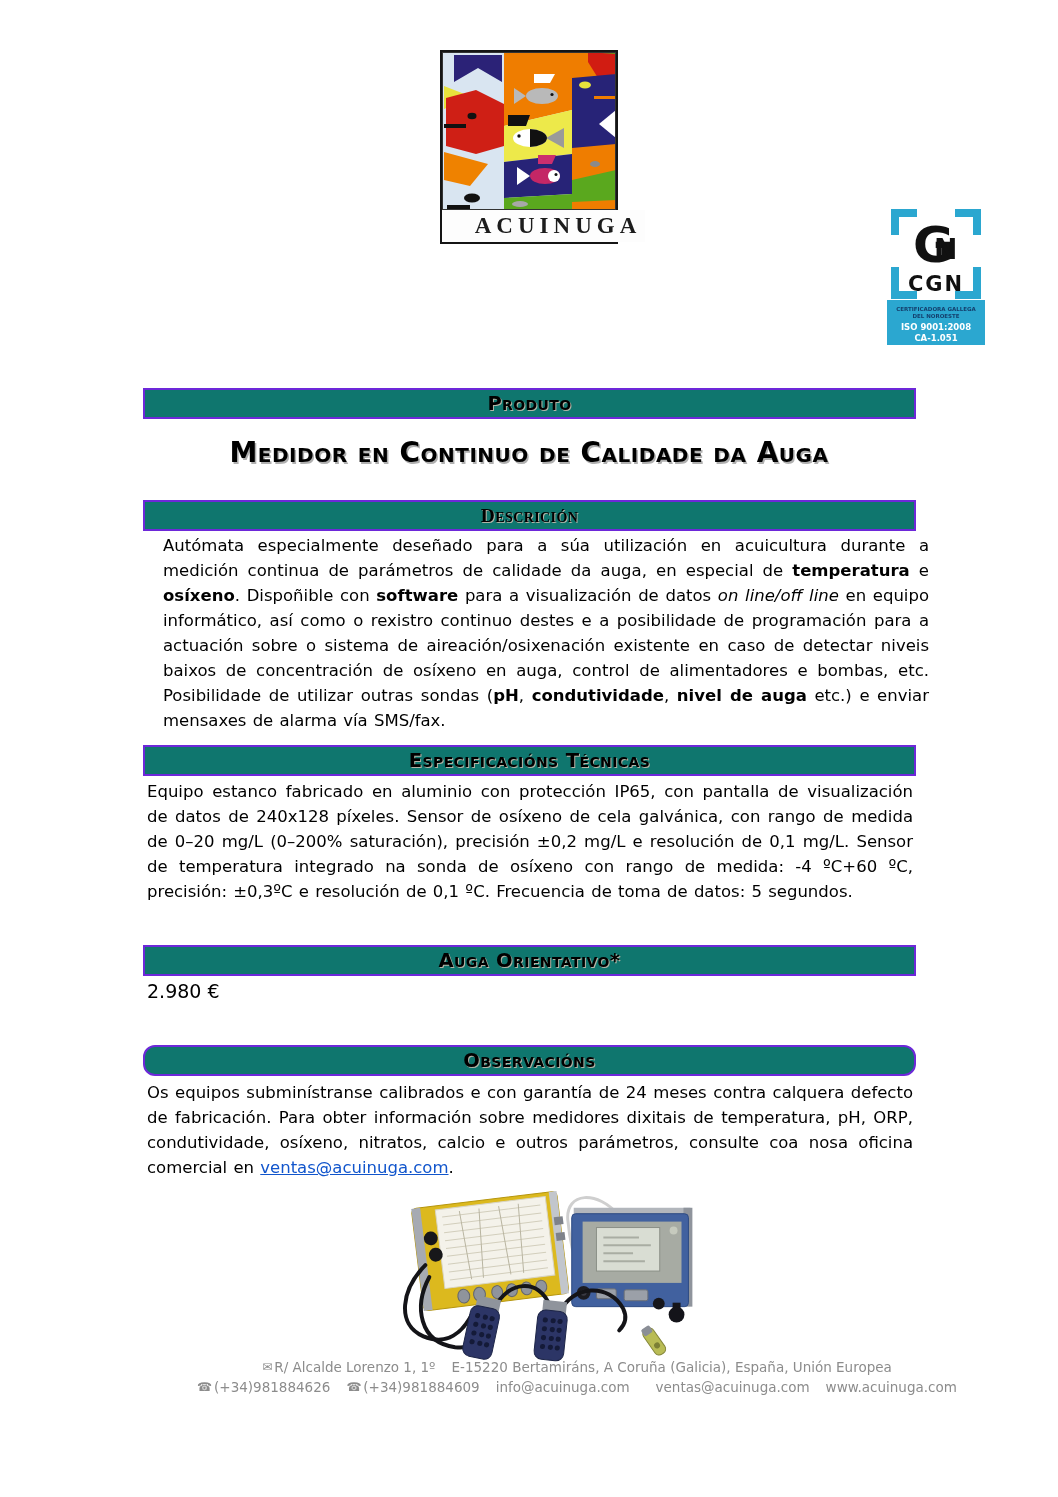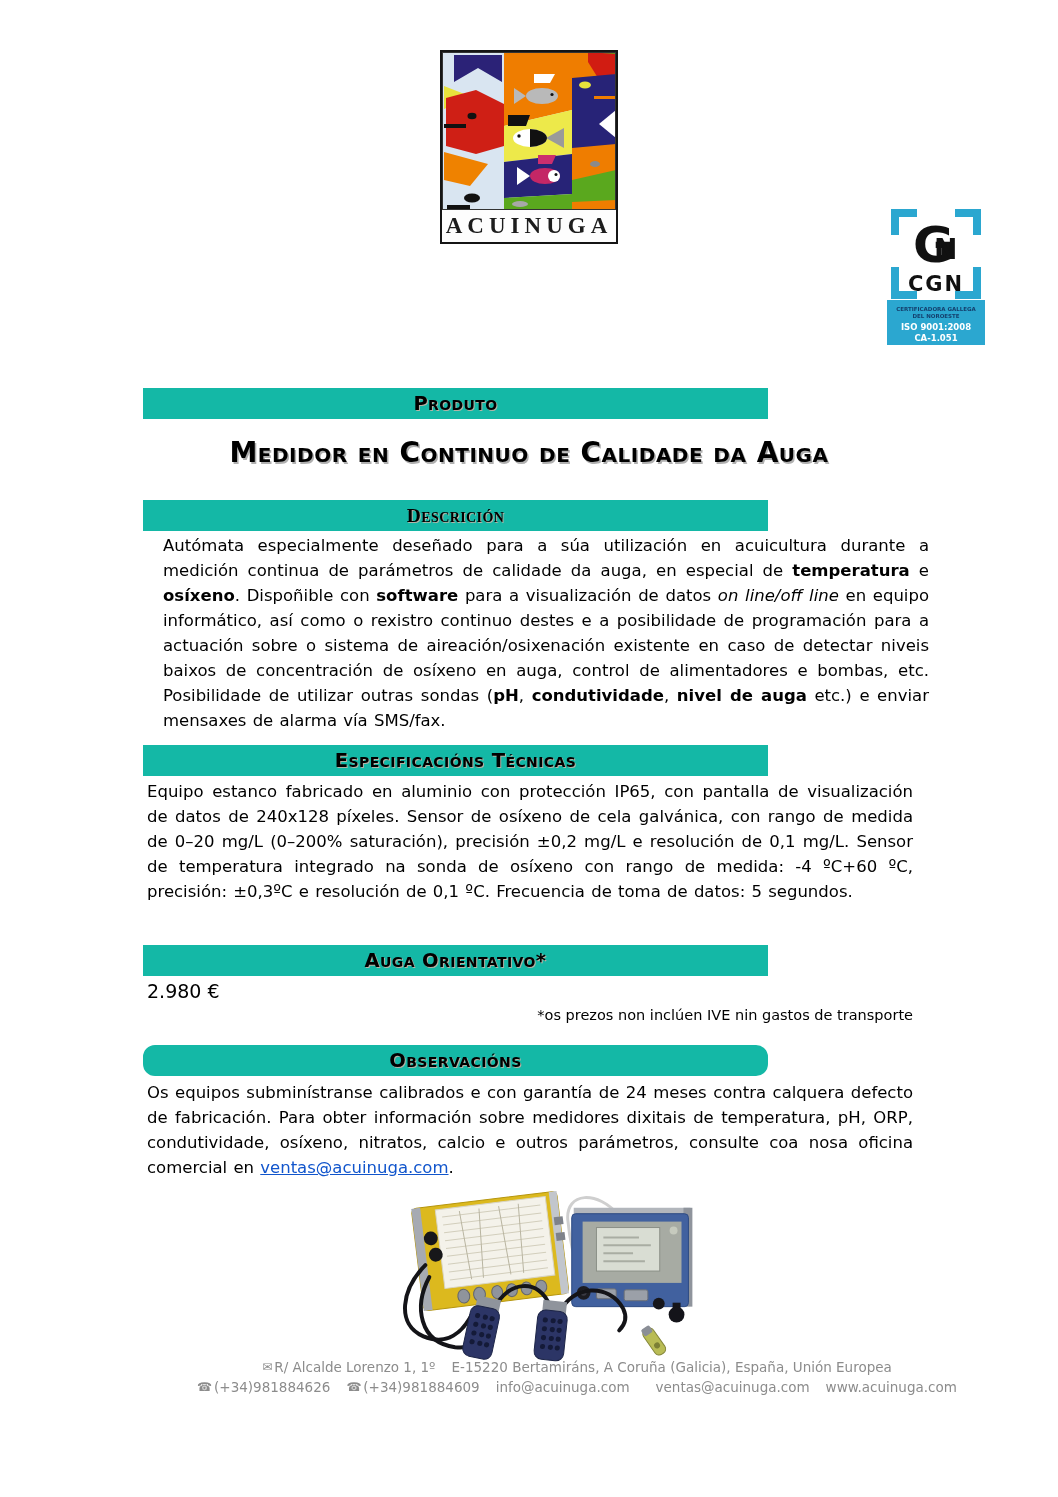--- a/index.html
+++ b/index.html
@@ -15,36 +15,37 @@
     position:absolute; left:440px; top:50px; width:178px; height:194px;
     border:2px solid #151515; box-sizing:border-box; background:#fff;
   }
   .logo-art { display:block; }
   .logo-word {
     position:absolute; left:0; bottom:0; width:100%; height:32px;
     display:flex; align-items:center; justify-content:center;
     font-family:"Liberation Serif","DejaVu Serif",serif;
     font-size:23px; font-weight:600; letter-spacing:5px; color:#1c1c1c;
     background:#fdfdfd;
+    padding-left:29px;
   }
 
   
   .cgn-badge { position:absolute; left:887px; top:205px; width:98px; height:140px; }
 
   
   .cert-header {
     position:absolute; top:288px; left:0; width:100%;
     text-align:center; font-variant:small-caps;
     font-size:17px; line-height:20px; color:#000; letter-spacing:0.2px;
   }
 
   
   .banner {
-    position:absolute; left:143px; width:625px; height:31px; box-sizing:border-box;
-    background:#14b8a6; border:2px solid #14b8a6;
+    position:absolute; left:143px; width:773px; height:31px; box-sizing:border-box;
+    background:#0f766e; border:2px solid #6d28d9;
     display:flex; align-items:center; justify-content:center;
     font-weight:bold; font-variant:small-caps; font-size:19.5px; letter-spacing:0.4px;
     text-shadow:1px 1px 0 #b3b3a6;
   }
   .b-produto { top:388px; }
   .b-descricion { top:500px;font-family:Liberation Serif, serif; }
   .b-especificacions { top:745px; }
   .b-prezo { top:945px; }
   .b-observacions { top:1045px;border-radius:12px; }
 
@@ -160,21 +161,20 @@
   <div class="doc-title">Medidor en Continuo de Calidade da Auga</div>
 
   <div class="banner b-descricion">Descrición</div>
   <div class="textblock t-descricion"><span>Autómata especialmente deseñado para a súa utilización en acuicultura durante a medición continua de parámetros de calidade da auga, en especial de </span><span style="font-weight: bold;">temperatura</span><span> e </span><span style="font-weight: bold;">osíxeno</span><span>. Dispoñible con </span><span style="font-weight: bold;">software</span><span> para a visualización de datos </span><span style="font-style: italic;">on line/off line</span><span> en equipo informático, así como o rexistro continuo destes e a posibilidade de programación para a actuación sobre o sistema de aireación/osixenación existente en caso de detectar niveis baixos de concentración de osíxeno en auga, control de alimentadores e bombas, etc. Posibilidade de utilizar outras sondas (</span><span style="font-weight: bold;">pH</span><span>, </span><span style="font-weight: bold;">condutividade</span><span>, </span><span style="font-weight: bold;">nivel de auga</span><span> etc.) e enviar mensaxes de alarma vía SMS/fax.</span></div>
 
   <div class="banner b-especificacions">Especificacións Técnicas</div>
   <div class="textblock t-especificacions">Equipo estanco fabricado en aluminio con protección IP65, con pantalla de visualización de datos de 240x128 píxeles. Sensor de osíxeno de cela galvánica, con rango de medida de 0–20 mg/L (0–200% saturación), precisión ±0,2 mg/L e resolución de 0,1 mg/L. Sensor de temperatura integrado na sonda de osíxeno con rango de medida: -4 ºC+60 ºC, precisión: ±0,3ºC e resolución de 0,1 ºC. Frecuencia de toma de datos: 5 segundos.</div>
 
   <div class="banner b-prezo">Auga Orientativo*</div>
   <div class="price-value">2.980 €</div>
-  <div class="price-note">*os prezos non inclúen IVE nin gastos de transporte</div>
 
   <div class="banner b-observacions">Observacións</div>
   <div class="textblock t-observacions"><span>Os equipos subminístranse calibrados e con garantía de 24 meses contra calquera defecto de fabricación. Para obter información sobre medidores dixitais de temperatura, pH, ORP, condutividade, osíxeno, nitratos, calcio e outros parámetros, consulte coa nosa oficina comercial en </span><a class="email-link" href="#">ventas@acuinuga.com</a><span>.</span></div>
 
   <svg class="photo" viewBox="0 0 320 180">
     <rect width="320" height="180" fill="#ffffff"></rect>
     <path d="M232,30 C210,4 178,6 180,34 C182,56 186,76 196,94" stroke="#cfcfcf" stroke-width="3" fill="none"></path>
 
     <g transform="rotate(-7 100 70)">
       <rect x="28" y="14" width="148" height="104" rx="5" fill="#dcb91e" stroke="#b5950d"></rect>

